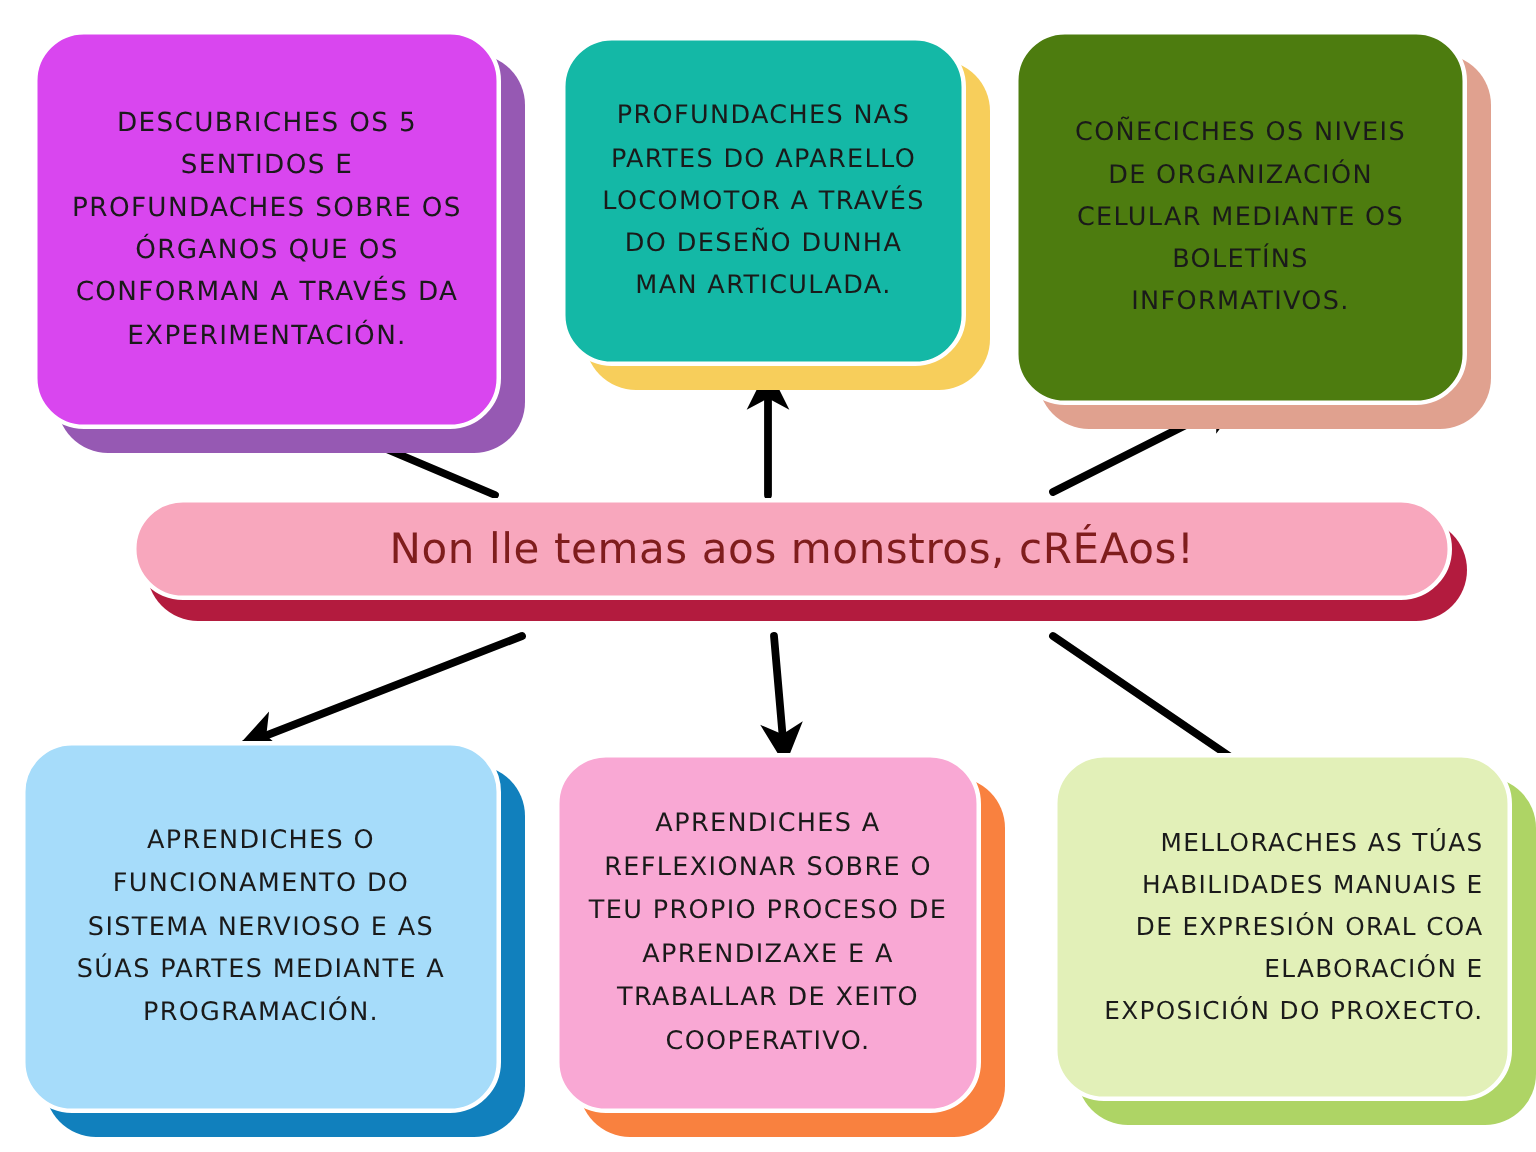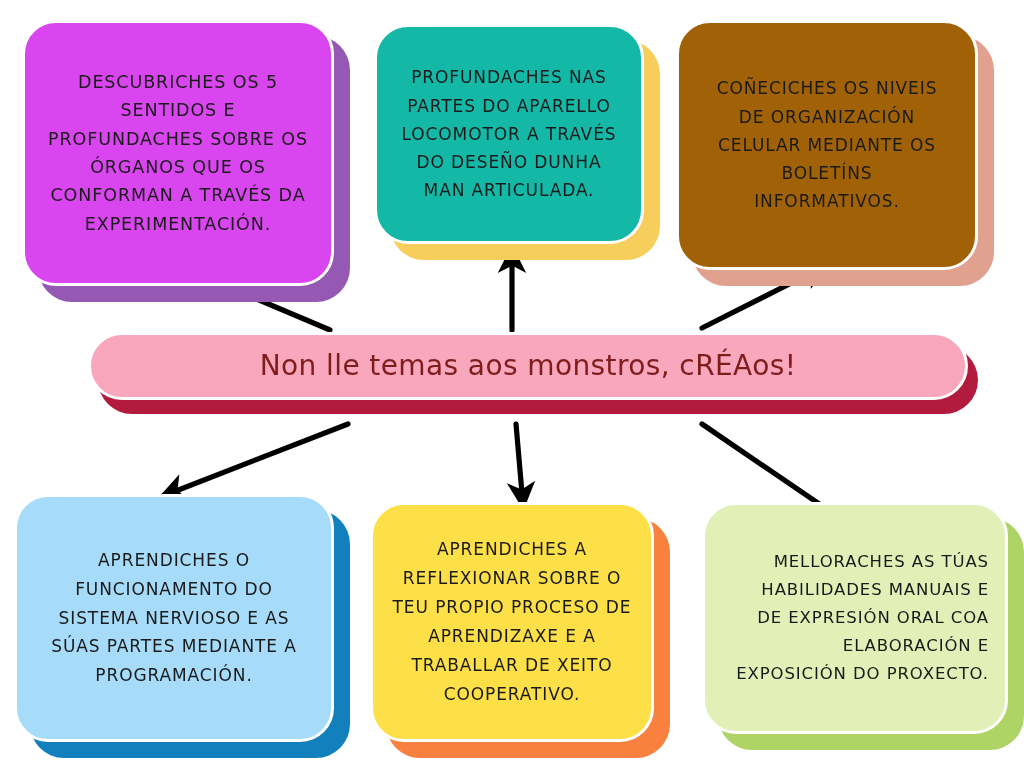--- a/index.html
+++ b/index.html
@@ -170,21 +170,21 @@
       <div class="text">PROFUNDACHES NAS
 PARTES DO APARELLO
 LOCOMOTOR A TRAVÉS
 DO DESEÑO DUNHA
 MAN ARTICULADA.</div>
     </div>
   </div>
 
   <div class="card" id="card-celular">
     <div class="shadow" style="background-color: rgb(224, 161, 143);"></div>
-    <div class="face" style="background-color: #a16207;">
+    <div class="face" style="background-color: #4d7c0f;">
       <div class="text">COÑECICHES OS NIVEIS
 DE ORGANIZACIÓN
 CELULAR MEDIANTE OS
 BOLETÍNS
 INFORMATIVOS.</div>
     </div>
   </div>
 
   <div id="banner">
     <div class="shadow" style="background-color: rgb(179, 27, 62);"></div>
@@ -199,21 +199,21 @@
       <div class="text">APRENDICHES O
 FUNCIONAMENTO DO
 SISTEMA NERVIOSO E AS
 SÚAS PARTES MEDIANTE A
 PROGRAMACIÓN.</div>
     </div>
   </div>
 
   <div class="card" id="card-reflexion">
     <div class="shadow" style="background-color: rgb(249, 129, 63);"></div>
-    <div class="face" style="background-color: #fde047;">
+    <div class="face" style="background-color: #f9a8d4;">
       <div class="text">APRENDICHES A
 REFLEXIONAR SOBRE O
 TEU PROPIO PROCESO DE
 APRENDIZAXE E A
 TRABALLAR DE XEITO
 COOPERATIVO.</div>
     </div>
   </div>
 
   <div class="card" id="card-habilidades">

